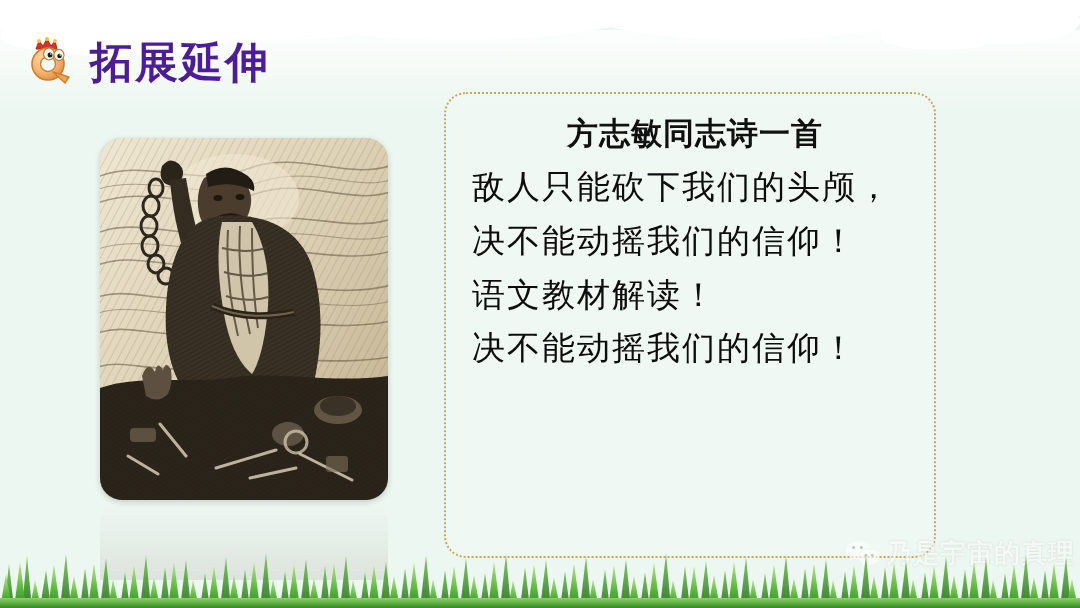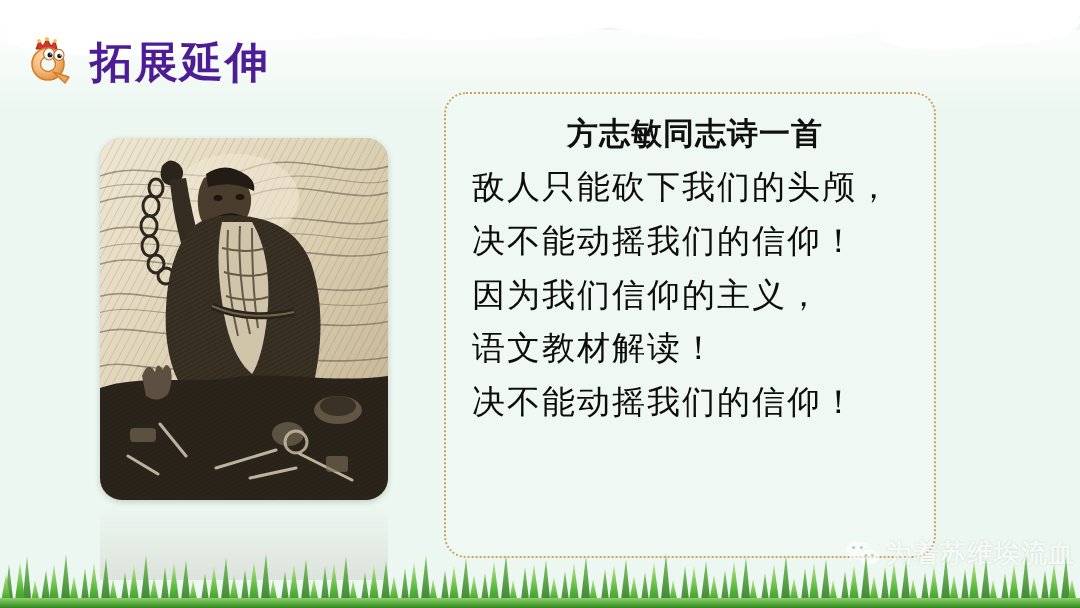--- a/index.html
+++ b/index.html
@@ -352,41 +352,40 @@
         <rect width="288" height="362" fill="#2b241b" opacity="0.12"></rect>
       </svg>
     </div>
   </div>
 
   <div class="poem-box">
     <div class="poem-title">方志敏同志诗一首</div>
     <div class="poem-lines">
       <div class="poem-line">敌人只能砍下我们的头颅，</div>
       <div class="poem-line">决不能动摇我们的信仰！</div>
-      <div class="poem-line">因为我们信仰的主义，</div>
       <div class="poem-line">语文教材解读！</div>
       <div class="poem-line">决不能动摇我们的信仰！</div>
     </div>
   </div>
 
   <div class="watermark">
     <span class="wechat-icon">
       <svg viewBox="0 0 34 30" xmlns="http://www.w3.org/2000/svg">
         <path d="M12.5 2.2 C5.9 2.2 1 6.3 1 11.2 c0 2.8 1.7 5.3 4.3 6.9 L4.3 21.6 l3.6 -2 c1.4 0.4 2.9 0.6 4.6 0.6
                  c0.4 0 0.8 0 1.2 -0.05 c-0.3 -0.9 -0.5 -1.8 -0.5 -2.75 c0 -4.9 4.9 -8.9 11 -8.9 c0.4 0 0.8 0 1.2 0.05
                  C24.3 5 18.9 2.2 12.5 2.2 Z" fill="#ffffff" opacity="0.92"></path>
         <circle cx="8.6" cy="8.6" r="1.5" fill="#8fae86"></circle>
         <circle cx="16.4" cy="8.6" r="1.5" fill="#8fae86"></circle>
         <path d="M24 10.4 c-5.5 0 -10 3.5 -10 7.8 c0 2.4 1.5 4.6 3.8 6 l-0.8 2.9 l3.2 -1.7 c1.2 0.3 2.5 0.5 3.8 0.5
                  c5.5 0 10 -3.5 10 -7.8 c0 -4.3 -4.5 -7.7 -10 -7.7 Z" fill="#ffffff" opacity="0.95"></path>
         <circle cx="21" cy="16.3" r="1.3" fill="#8fae86"></circle>
         <circle cx="27.3" cy="16.3" r="1.3" fill="#8fae86"></circle>
       </svg>
     </span>
-    <span class="watermark-text">为着苏维埃流血</span>
+    <span class="watermark-text">乃是宇宙的真理</span>
   </div>
 
   <div class="grass">
     <svg viewBox="0 0 1080 62" xmlns="http://www.w3.org/2000/svg" preserveAspectRatio="none">
       <defs>
         <linearGradient id="gbase" x1="0" y1="0" x2="0" y2="1">
           <stop offset="0%" stop-color="#8fd06a"></stop>
           <stop offset="100%" stop-color="#2f8a1f"></stop>
         </linearGradient>
         <linearGradient id="gblade" x1="0" y1="0" x2="0" y2="1">

